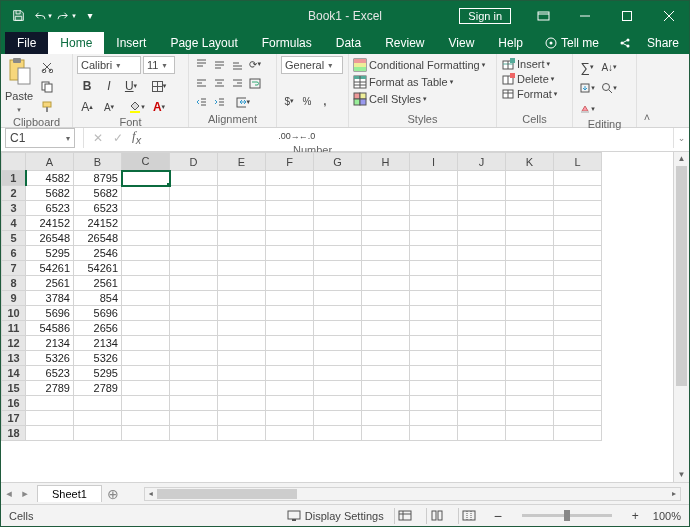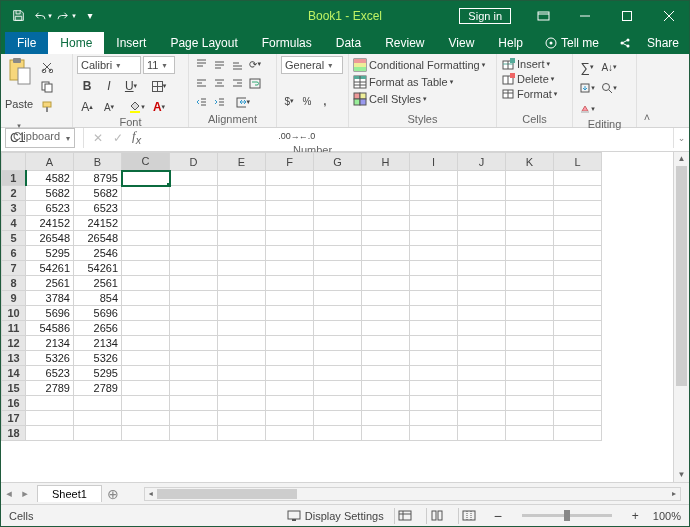--- a/index.html
+++ b/index.html
@@ -3,40 +3,40 @@
 <meta charset="utf-8">
 <style>
   * { box-sizing: border-box; margin: 0; padding: 0; font-family: "Segoe UI", Arial, sans-serif; }
   body { background: #888; width: 690px; height: 527px; overflow: hidden; }
   .window { width: 690px; height: 527px; background: #fff; display: flex; flex-direction: column; border: 1px solid #205b3d; }
   
   
   .titlebar { height: 29px; background: #0b6b3f; display: flex; align-items: center; color: #fff; font-size: 12px; position: relative; }
   .qat { display: flex; align-items: center; gap: 2px; padding-left: 6px; }
   .qat .ico { width: 22px; height: 22px; display: flex; align-items: center; justify-content: center; color: #fff; font-size: 12px; }
-  .title { position: absolute; left: 50%; transform: translateX(-50%); color: #bef264; font-size: 12px; }
+  .title { position: absolute; left: 50%; transform: translateX(-50%); color: #e5e5e5; font-size: 12px; }
   .winctl { margin-left: auto; display: flex; align-items: center; gap: 2px; height: 100%; }
   .signin { border: 1px solid #fff; padding: 1px 8px; font-size: 11px; margin-right: 10px; }
   .winbtn { width: 40px; height: 29px; display: flex; align-items: center; justify-content: center; font-size: 11px; color:#fff;}
   
   
   .tabrow { height: 24px; background: #0b6b3f; display: flex; align-items: flex-end; color: #fff; font-size: 12px; padding-left: 4px;}
   .tab { padding: 4px 12px 4px 12px; cursor: pointer; }
-  .tab.file { background:#0369a1; }
+  .tab.file { background:#0f172a; }
   .tab.active { background: #fff; color: #0b6b3f; }
   .tabrow .spacer { flex: 1; }
   .tabrow .tellme { display:flex; align-items:center; gap:4px; padding:4px 10px; font-size:12px;}
   .tabrow .share { padding:4px 10px; display:flex; align-items:center; gap:16px;}
   
   
   .ribbon { height: 74px; background: #f3f3f3; border-bottom: 1px solid #d4d4d4; display: flex; font-size: 11px; color:#444; }
   .group { border-right: 1px solid #e0e0e0; display: flex; flex-direction: column; padding: 2px 4px 0 4px; position:relative;}
   .group .gbody { flex:1; display:flex; align-items:flex-start; gap:4px;}
   .group .gname { text-align:center; font-size:11px; color:#666; padding-bottom:2px; position:relative;}
-  .vstack { display:flex; flex-direction:column; gap:12px;}
+  .vstack { display:flex; flex-direction:column; gap:4px;}
   .hstack { display:flex; flex-direction:row; gap:2px; align-items:center;}
   .combo { height:16px; border:1px solid #c0c0c0; background:#fff; font-size:11px; display:flex; align-items:center; padding:8px 3px; gap:4px;}
   .combo .dd{font-size:8px;color:#666;}
   .ibtn{width:20px;height:18px;display:flex;align-items:center;justify-content:center;font-size:12px;color:#444;border:1px solid transparent;}
   .ibtn.sm{width:16px;height:16px;font-size:10px;}
   svg{display:block;}
   .ribbon .right-collapse{width:20px;display:flex;align-items:flex-end;justify-content:center;padding-bottom:4px;color:#666;}
   
   
   .fbar { height: 24px; border-bottom:1px solid #d4d4d4; display:flex; align-items:flex-start; background:#fff; font-size:12px; color:#444;}

